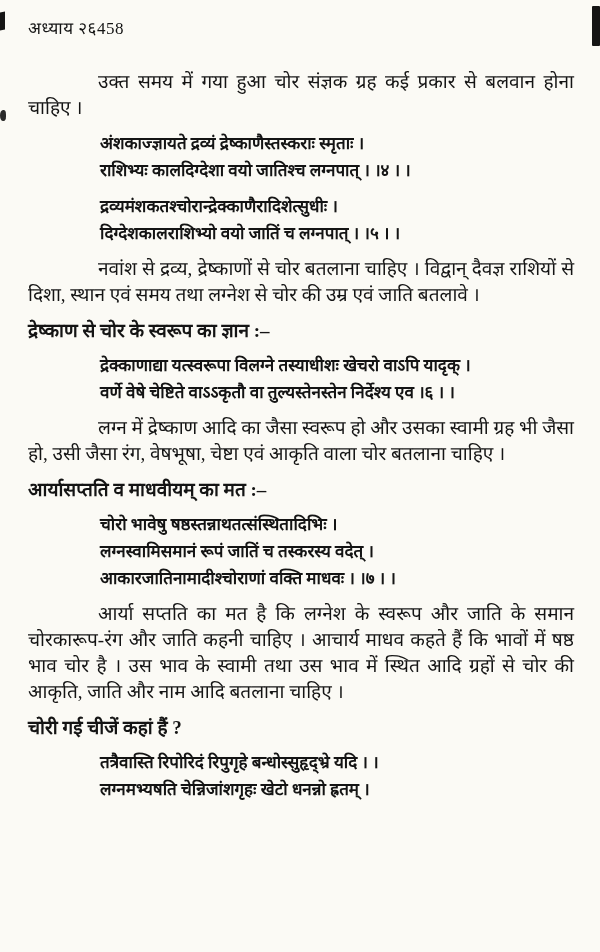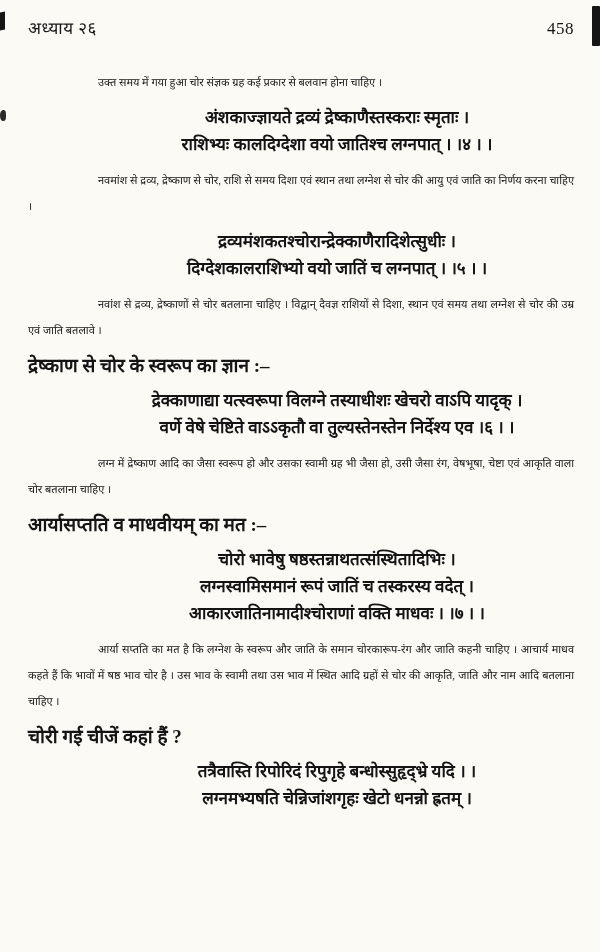--- a/index.html
+++ b/index.html
@@ -11,38 +11,36 @@
     color: #141414;
     font-family: "Liberation Serif", "DejaVu Serif", serif;
     position: relative;
     overflow: hidden;
   }
   .page {
     padding: 16px 26px 0 28px;
   }
   .header-row {
     display: flex;
-    justify-content: space-between;
     align-items: baseline;
     font-size: 17px;
     margin-bottom: 30px;
     letter-spacing: 0.5px;
   }
   .para {
-    font-size: 11px;
+    font-size: 19px;
     line-height: 26px;
     text-align: justify;
     text-indent: 70px;
     margin-bottom: 9px;
   }
   .verse {
     margin-left: 72px;
     margin-bottom: 9px;
     font-weight: bold;
-    text-align: center;
   }
   .verse .vline {
     font-size: 17px;
     line-height: 27px;
   }
   .heading {
     font-weight: bold;
     font-size: 19px;
     line-height: 27px;
     margin: 4px 0 8px 0;
@@ -67,21 +65,20 @@
     <span>458</span>
   </div>
 
   <p class="para">उक्त समय में गया हुआ चोर संज्ञक ग्रह कई प्रकार से बलवान होना चाहिए ।</p>
 
   <div class="verse">
     <div class="vline">अंशकाज्ज्ञायते द्रव्यं द्रेष्काणैस्तस्कराः स्मृताः ।</div>
     <div class="vline">राशिभ्यः कालदिग्देशा वयो जातिश्च लग्नपात् । ।४ । ।</div>
   </div>
 
-  <p class="para">नवमांश से द्रव्य, द्रेष्काण से चोर, राशि से समय दिशा एवं स्थान तथा लग्नेश से चोर की आयु एवं जाति का निर्णय करना चाहिए ।</p>
 
   <div class="verse">
     <div class="vline">द्रव्यमंशकतश्चोरान्द्रेक्काणैरादिशेत्सुधीः ।</div>
     <div class="vline">दिग्देशकालराशिभ्यो वयो जातिं च लग्नपात् । ।५ । ।</div>
   </div>
 
   <p class="para">नवांश से द्रव्य, द्रेष्काणों से चोर बतलाना चाहिए । विद्वान् दैवज्ञ राशियों से दिशा, स्थान एवं समय तथा लग्नेश से चोर की उम्र एवं जाति बतलावे ।</p>
 
   <h3 class="heading">द्रेष्काण से चोर के स्वरूप का ज्ञान :–</h3>
 

